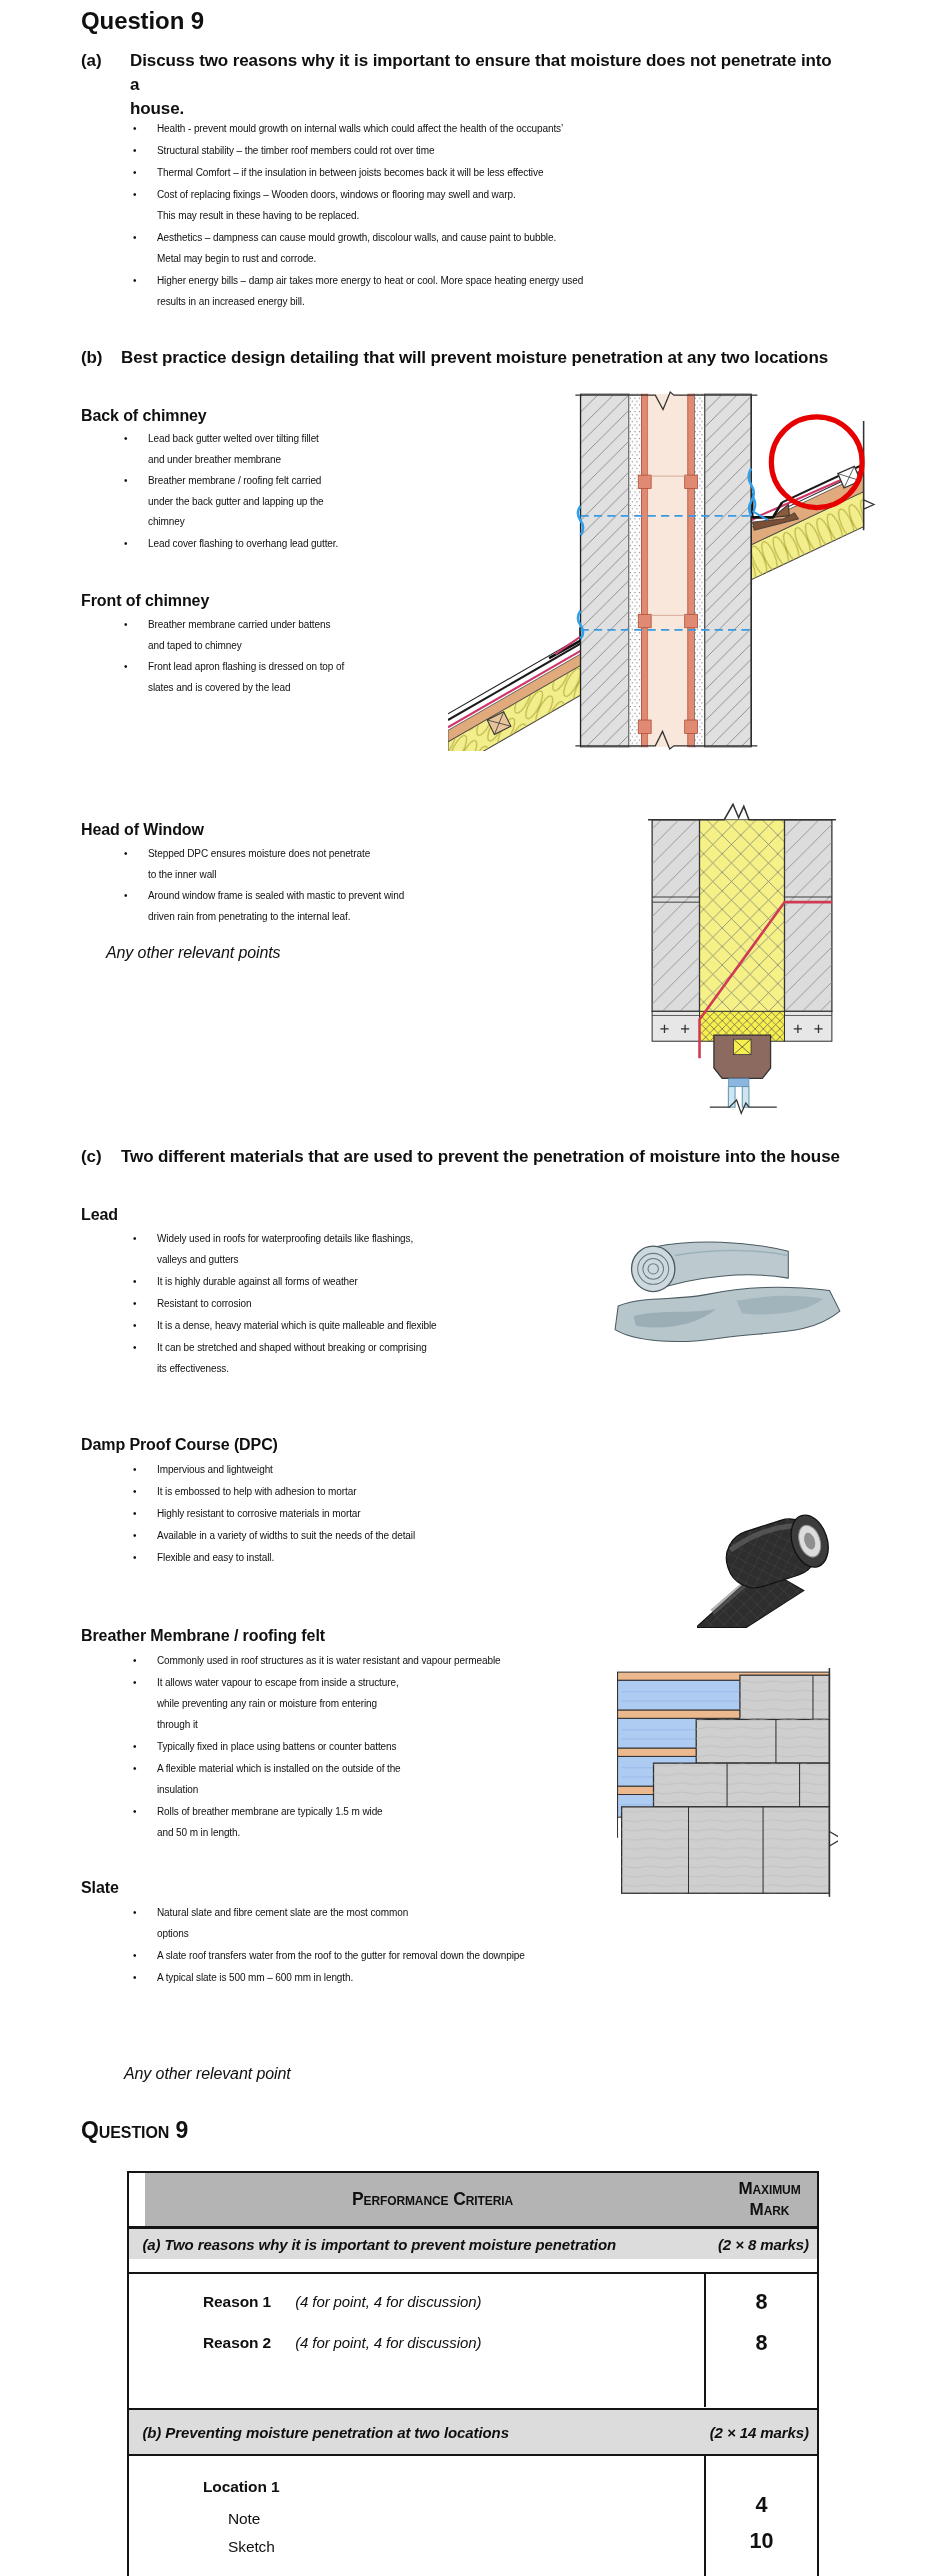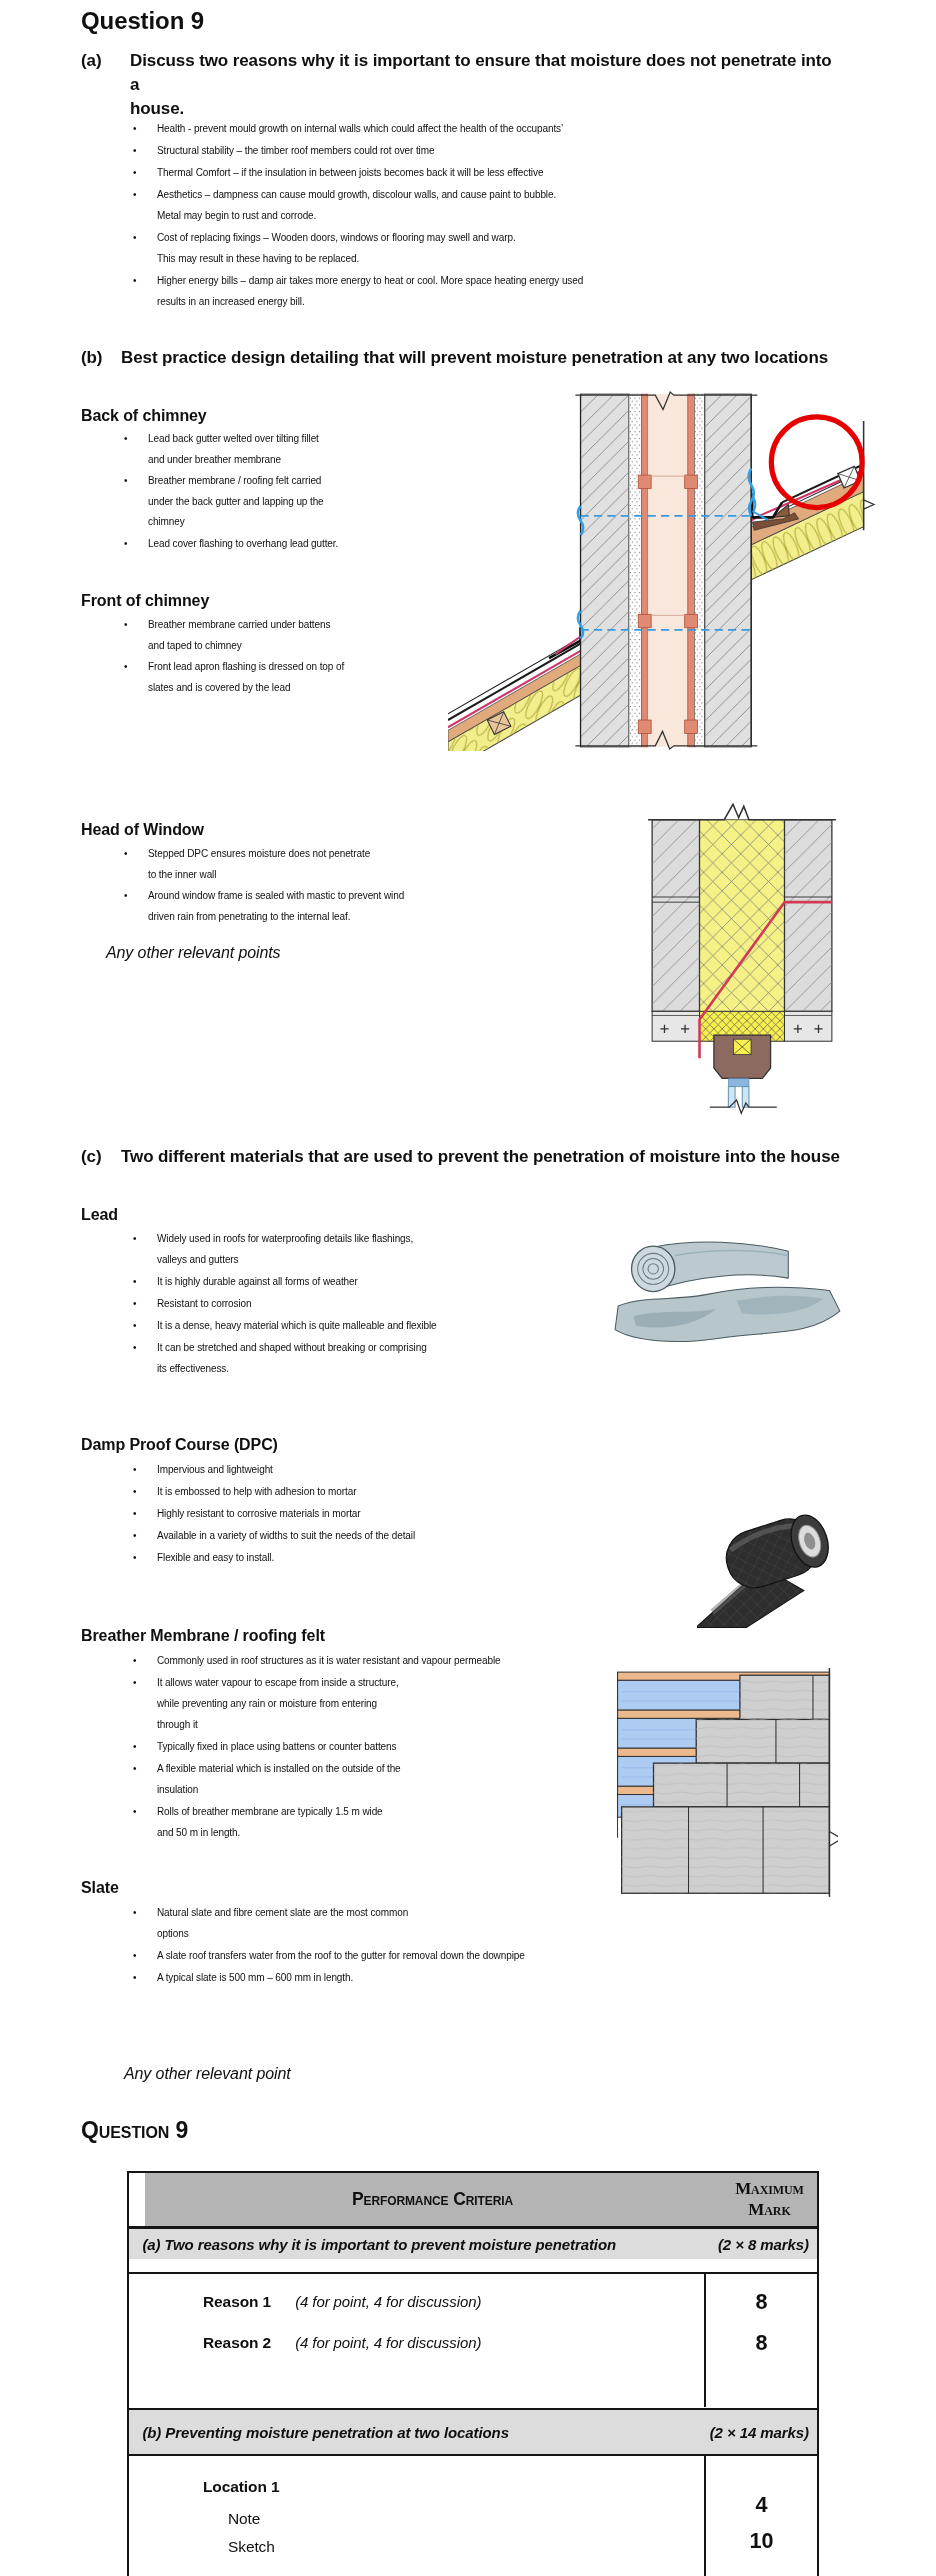--- a/index.html
+++ b/index.html
@@ -18,21 +18,21 @@
   .blist li::before{content:"\2022";position:absolute;left:3.1px;top:0;}
   .blist.tight{line-height:20.6px;}
   .note{position:absolute;z-index:2;font-size:16px;font-style:italic;}
   .schead{font-variant:small-caps;font-weight:700;}
   
   .mtable{position:absolute;left:127px;top:2171px;width:692px;height:866px;border:2.1px solid #141414;
           box-sizing:border-box;background:#fff;z-index:2;}
   .thead{position:absolute;left:16px;right:0;top:0;height:53px;background:#b4b4b4;}
   .th-left{position:absolute;left:0;top:0;width:575px;height:100%;display:flex;align-items:center;justify-content:center;font-size:17.5px;}
   .th-right{position:absolute;left:577px;right:0;top:0;height:100%;display:flex;align-items:center;justify-content:center;
-            text-align:center;font-size:17px;white-space:pre-line;line-height:20.6px;font-family:Liberation Serif, serif;}
+            text-align:center;font-size:17px;white-space:pre-line;line-height:20.6px;}
   .rule{position:absolute;left:0;right:0;height:2.1px;background:#141414;}
   .vline{position:absolute;left:575px;width:1.5px;background:#141414;}
   .band{position:absolute;left:0;right:0;background:#dcdcdc;display:flex;align-items:center;justify-content:space-between;
         padding:0 8.2px 0 13.4px;box-sizing:border-box;font-size:15px;}
   .band .lbl,.band .mks{font-style:italic;font-weight:700;}
   .tl{position:absolute;font-size:15.5px;z-index:2;}
   .tl .bold{font-weight:700;}
   .tl .it{font-style:italic;font-size:15px;margin-left:24px;text-align:right;}
   .mk{position:absolute;left:577px;width:111px;text-align:center;font-weight:700;font-size:21.6px;}
 </style>
@@ -292,24 +292,24 @@
 
   <div class="phead" style="left:81px;top:49px;width:762px;">
     <span class="plabel">(a)</span>
     <span class="ptext" style="width:706px;">Discuss two reasons why it is important to ensure that moisture does not penetrate into a
 house.</span>
   </div>
   <ul class="blist" style="left:130px;top:118px;width:752px;">
     <li>Health - prevent mould growth on internal walls which could affect the health of the occupants’</li>
     <li>Structural stability – the timber roof members could rot over time</li>
     <li>Thermal Comfort – if the insulation in between joists becomes back it will be less effective</li>
+    <li>Cost of replacing fixings – Wooden doors, windows or flooring may swell and warp.
+This may result in these having to be replaced.</li>
     <li>Aesthetics – dampness can cause mould growth, discolour walls, and cause paint to bubble.
 Metal may begin to rust and corrode.</li>
-    <li>Cost of replacing fixings – Wooden doors, windows or flooring may swell and warp.
-This may result in these having to be replaced.</li>
     <li>Higher energy bills – damp air takes more energy to heat or cool.  More space heating energy used
 results in an increased energy bill.</li>
   </ul>
 
   <div class="phead" style="left:81px;top:346px;width:804px;">
     <span class="plabel narrow">(b)</span>
     <span class="ptext">Best practice design detailing that will prevent moisture penetration at any two locations</span>
   </div>
 
   <h3 class="sechead" style="left:81px;top:407px;">Back of chimney</h3>

